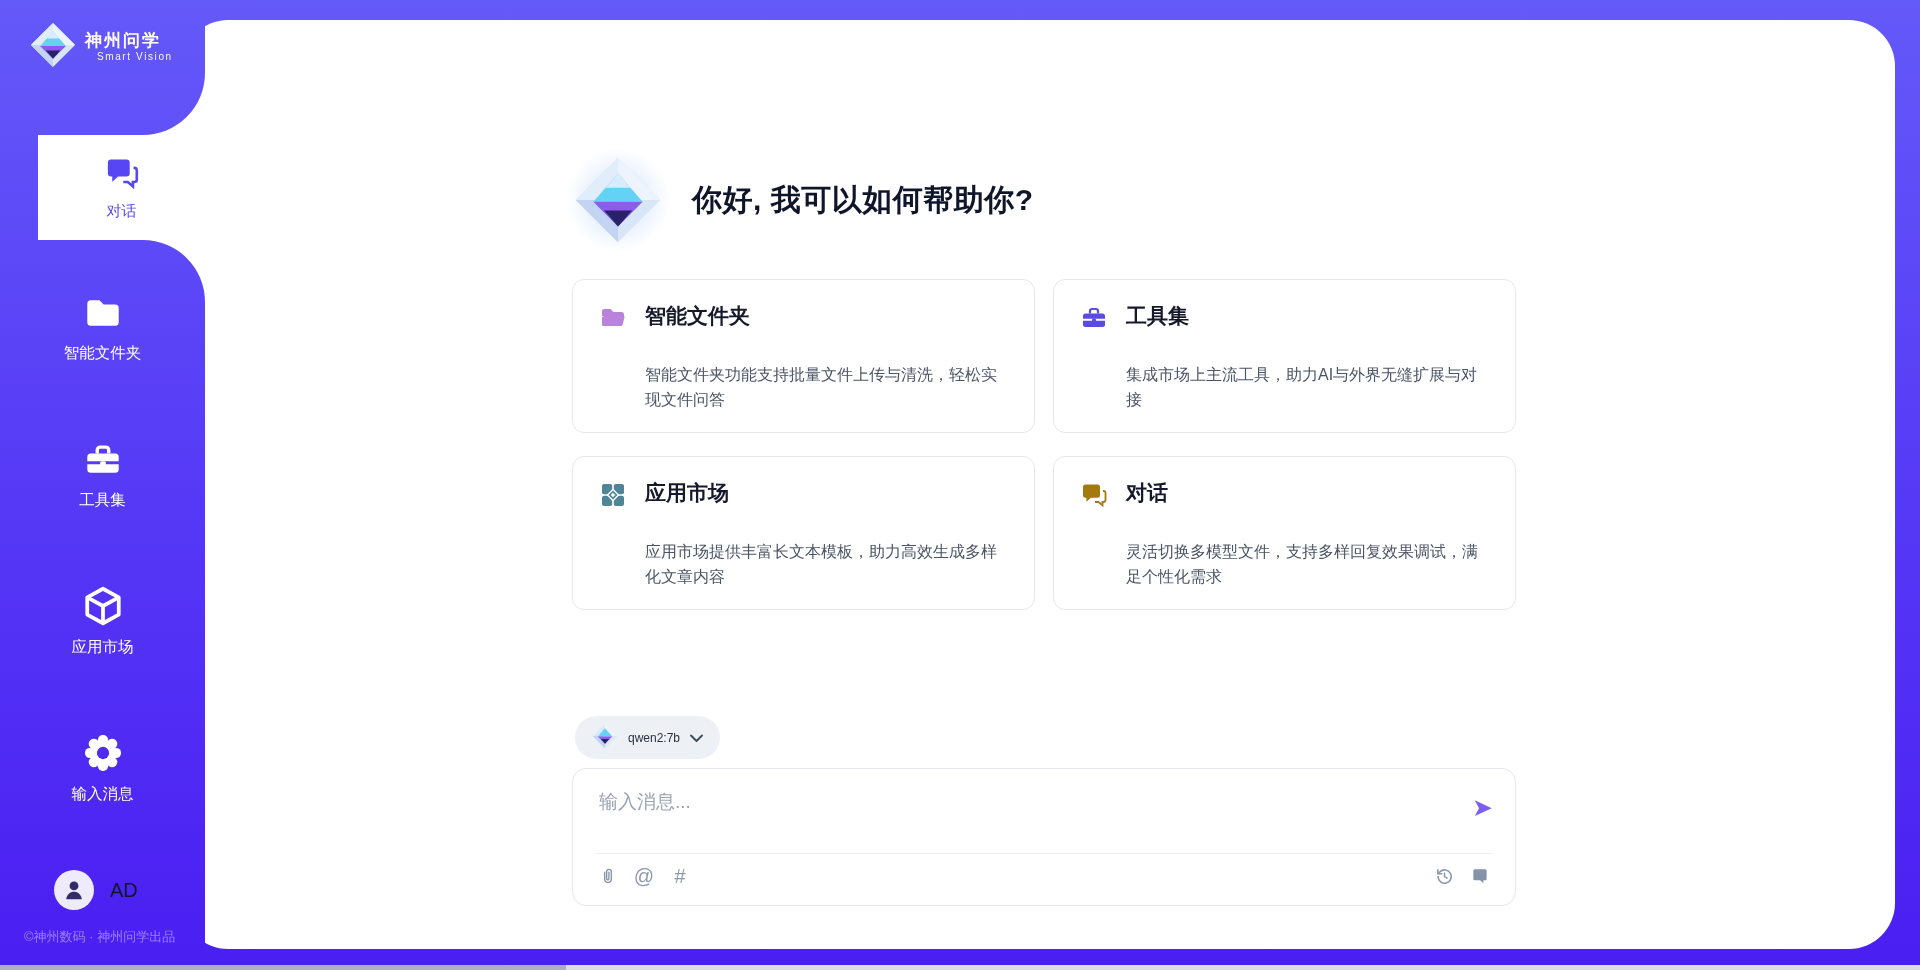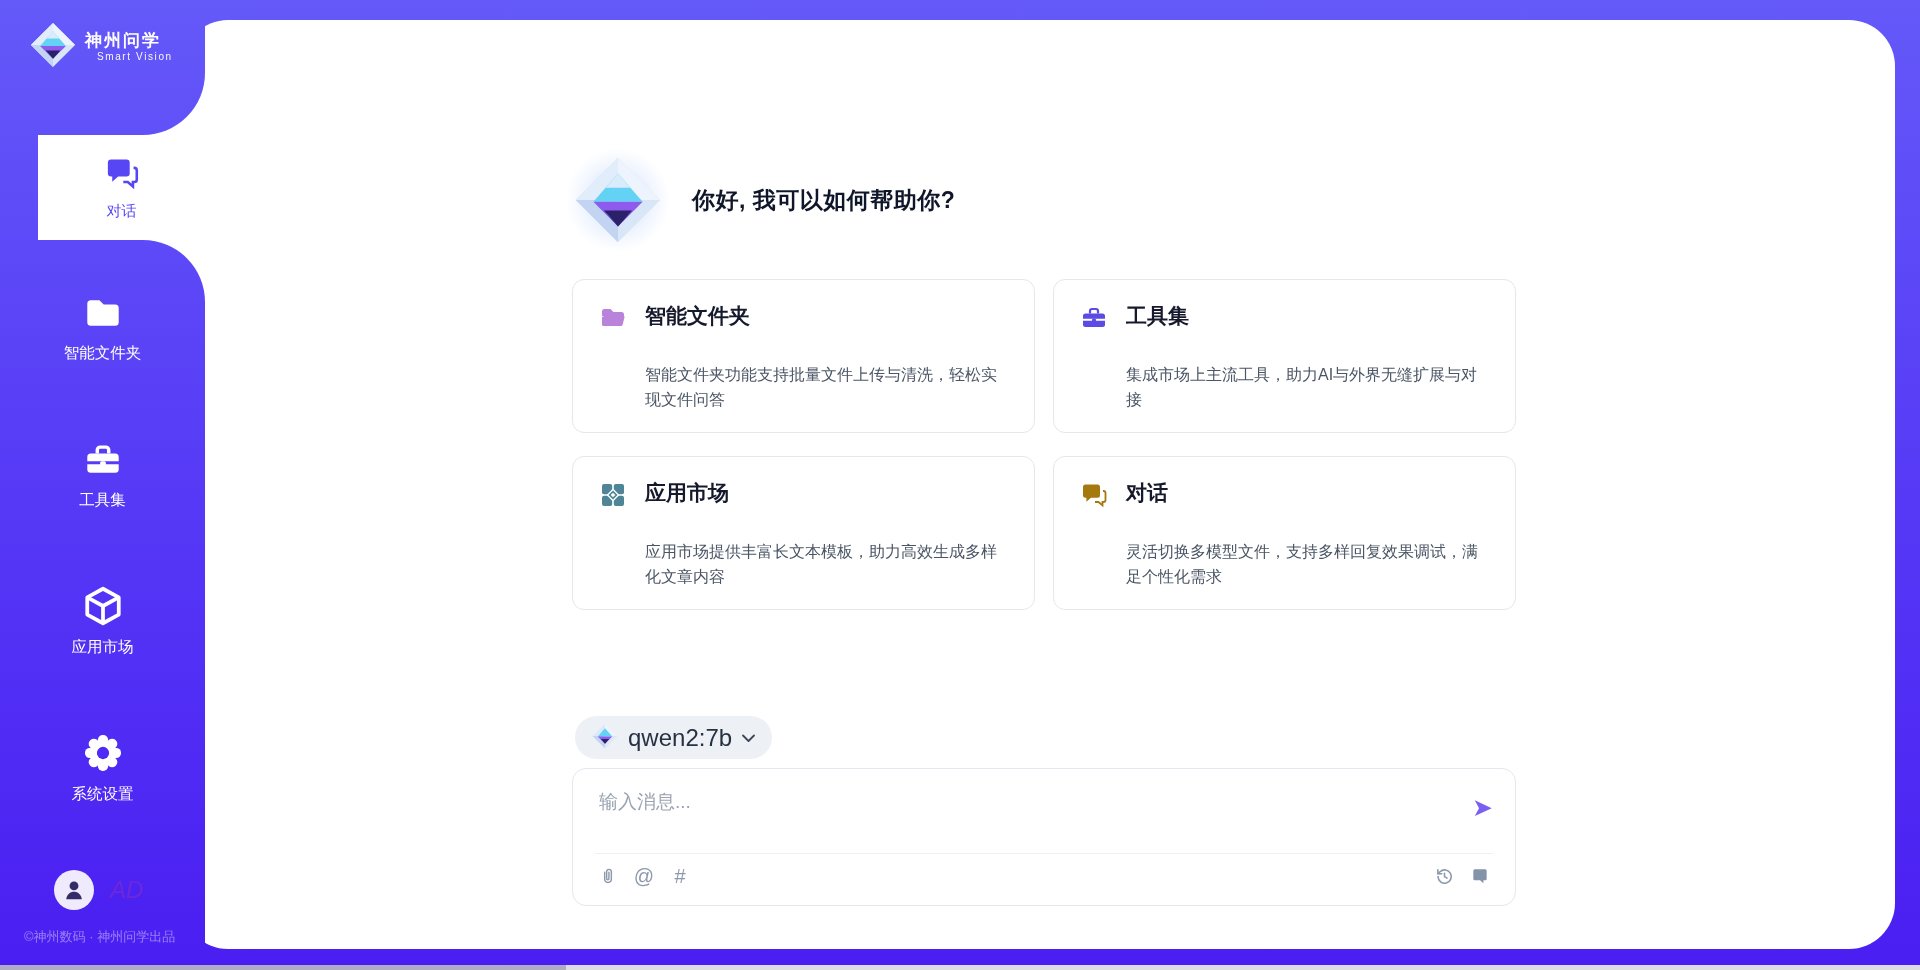--- a/index.html
+++ b/index.html
@@ -37,43 +37,43 @@
   .brand-text { color:#fff; line-height:1.15; }
   .brand-name { font-size:17px; font-weight:bold; letter-spacing:2px; }
   .brand-sub { font-size:10px; letter-spacing:1.6px; opacity:.95;margin-left:12px; }
 
   .nav { position:absolute; left:0; top:0; width:205px; height:970px; z-index:5; pointer-events:none; }
   .nav-item { position:absolute; left:0; width:205px; text-align:center; cursor:pointer; pointer-events:auto; }
   .nav-item .nav-label { display:block; margin-top:6px; color:#fff; font-size:15.5px; }
 
   .user-row { position:absolute; left:54px; top:870px; z-index:5; display:flex; align-items:center; gap:16px; cursor:pointer; }
   .avatar { width:40px; height:40px; border-radius:50%; background:#efeafc; display:flex; align-items:center; justify-content:center; }
-  .user-name { color:#6d28d9; font-size:24px;font-style:italic; }
+  .user-name { color:#0f172a; font-size:20px; }
 
   .sb-footer { position:absolute; left:24px; top:928px; z-index:5; color:rgba(255,255,255,.42); font-size:13px; }
 
   
   .greeting { position:absolute; left:566px; top:148px; z-index:6; display:flex; align-items:center; gap:22px; }
   .greeting-logo-wrap { position:relative; width:104px; height:104px; display:flex; align-items:center; justify-content:center; }
   .greeting-glow { position:absolute; inset:0; border-radius:26px;
     background:radial-gradient(closest-side, rgba(165,195,250,.55), rgba(200,220,252,.25) 70%, transparent); }
-  .greeting-title { font-size:23px; font-weight:bold; color:#10162a; letter-spacing:.5px; }
+  .greeting-title { font-size:30px; font-weight:bold; color:#10162a; letter-spacing:.5px; }
 
   .cards { position:absolute; left:572px; top:279px; z-index:6; width:944px;
     display:grid; grid-template-columns:463px 463px; column-gap:18px; row-gap:23px; }
   .card { border:1px solid #e5e7ec; border-radius:12px; background:#fff; min-height:124px;
     padding:22px 26px 20px 26px; display:flex; gap:18px; cursor:pointer; }
   .card-icon { flex:0 0 28px; padding-top:2px; }
   .card-title { font-size:21px; font-weight:bold; color:#15192b; margin-bottom:9px; }
   .card-desc { font-size:16px; color:#4a5565; line-height:25px; max-width:372px;margin-top:32px; }
 
   .model-pill { position:absolute; left:575px; top:716px; z-index:6; height:43px;
     display:inline-flex; align-items:center; gap:10px; padding:0 17px;
     background:#edf0f5; border-radius:22px; cursor:pointer; }
-  .model-label { font-size:24px; color:#273142;text-align:right; }
+  .model-label { font-size:12px; color:#273142;text-align:right; }
 
   .composer { position:absolute; left:572px; top:768px; width:944px; height:138px; z-index:6;
     border:1.5px solid #e4e7ed; border-radius:14px; background:#fff; }
   .composer textarea {
     position:absolute; left:26px; top:20px; width:860px; height:58px;
     border:none; outline:none; resize:none; font-family:inherit;
     font-size:19px; color:#4d7c0f; background:transparent; }
   .composer textarea::placeholder { color:#9aa3b2; }
   .send-btn { position:absolute; right:22px; top:26px; font-size:25px; color:#7a5ff2; cursor:pointer;
     background:none; border:none; line-height:1; }
@@ -176,21 +176,21 @@
         </defs>
         <g fill="#fff" mask="url(#gearhole)">
           <rect x="10.6" y="2" width="6.8" height="24" rx="3.2"></rect>
           <rect x="10.6" y="2" width="6.8" height="24" rx="3.2" transform="rotate(45 14 14)"></rect>
           <rect x="10.6" y="2" width="6.8" height="24" rx="3.2" transform="rotate(90 14 14)"></rect>
           <rect x="10.6" y="2" width="6.8" height="24" rx="3.2" transform="rotate(135 14 14)"></rect>
           <circle cx="14" cy="14" r="8.6"></circle>
         </g>
       </svg>
     </span>
-    <span class="nav-label">系统设置</span>
+    <span class="nav-label">输入消息</span>
   </div>
 </div>
 
 <div class="user-row">
   <span class="avatar">
     <svg width="26" height="26" viewBox="0 0 24 24">
       <circle cx="12" cy="8.2" r="4.1" fill="#332c66"></circle>
       <path d="M4.8 20.5c.6-4.6 3.7-7 7.2-7s6.6 2.4 7.2 7z" fill="#332c66"></path>
     </svg>
   </span>

